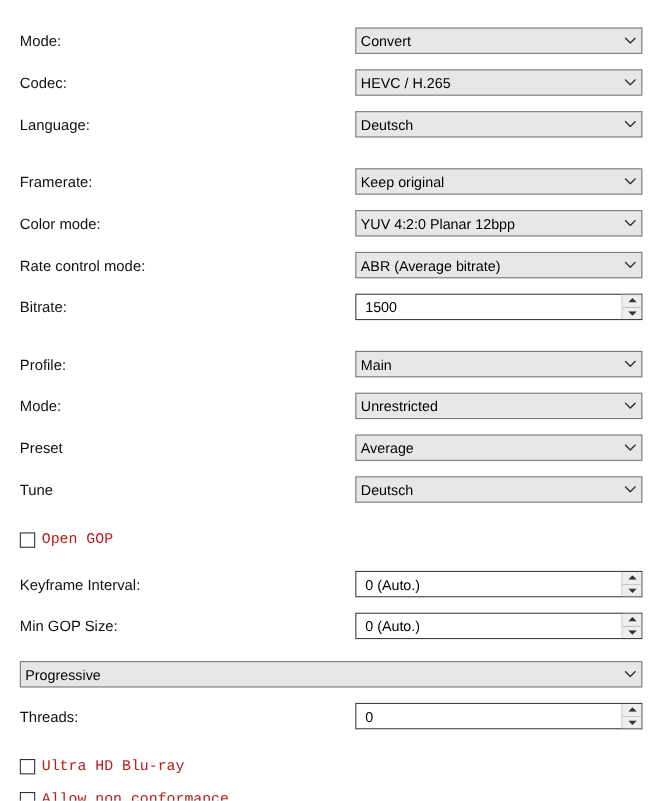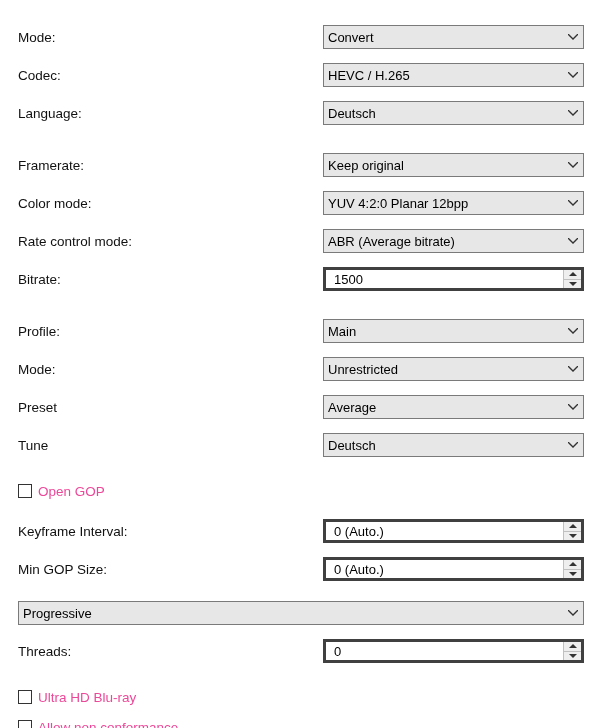--- a/index.html
+++ b/index.html
@@ -58,21 +58,21 @@
     align-items: center;
     justify-content: center;
   }
   .select .chev svg { display: block; }
   
   .spin {
     position: relative;
     flex: 1;
     height: 24px;
     background: #fff;
-    border: 3px solid #404040;
+    border: 1px solid #404040;
     display: flex;
     align-items: stretch;
   }
   .spin .value {
     flex: 1;
     padding: 0 8px;
     font-size: 13px;
     color: #000;
     display: flex;
     align-items: center;
@@ -103,21 +103,22 @@
   .checkbox {
     width: 14px;
     height: 14px;
     border: 1px solid #333;
     background: #fff;
     margin-right: 6px;
     cursor: default;
   }
   .check-row .clabel {
     font-size: 13.5px;
-    color: #ec4899;
+    color: #b91c1c;
+    font-family: Liberation Mono, monospace;
   }
 </style>
 </head>
 <body>
 
 <div class="form">
 
   <div class="row">
     <div class="label">Mode:</div>
     <div class="control">

